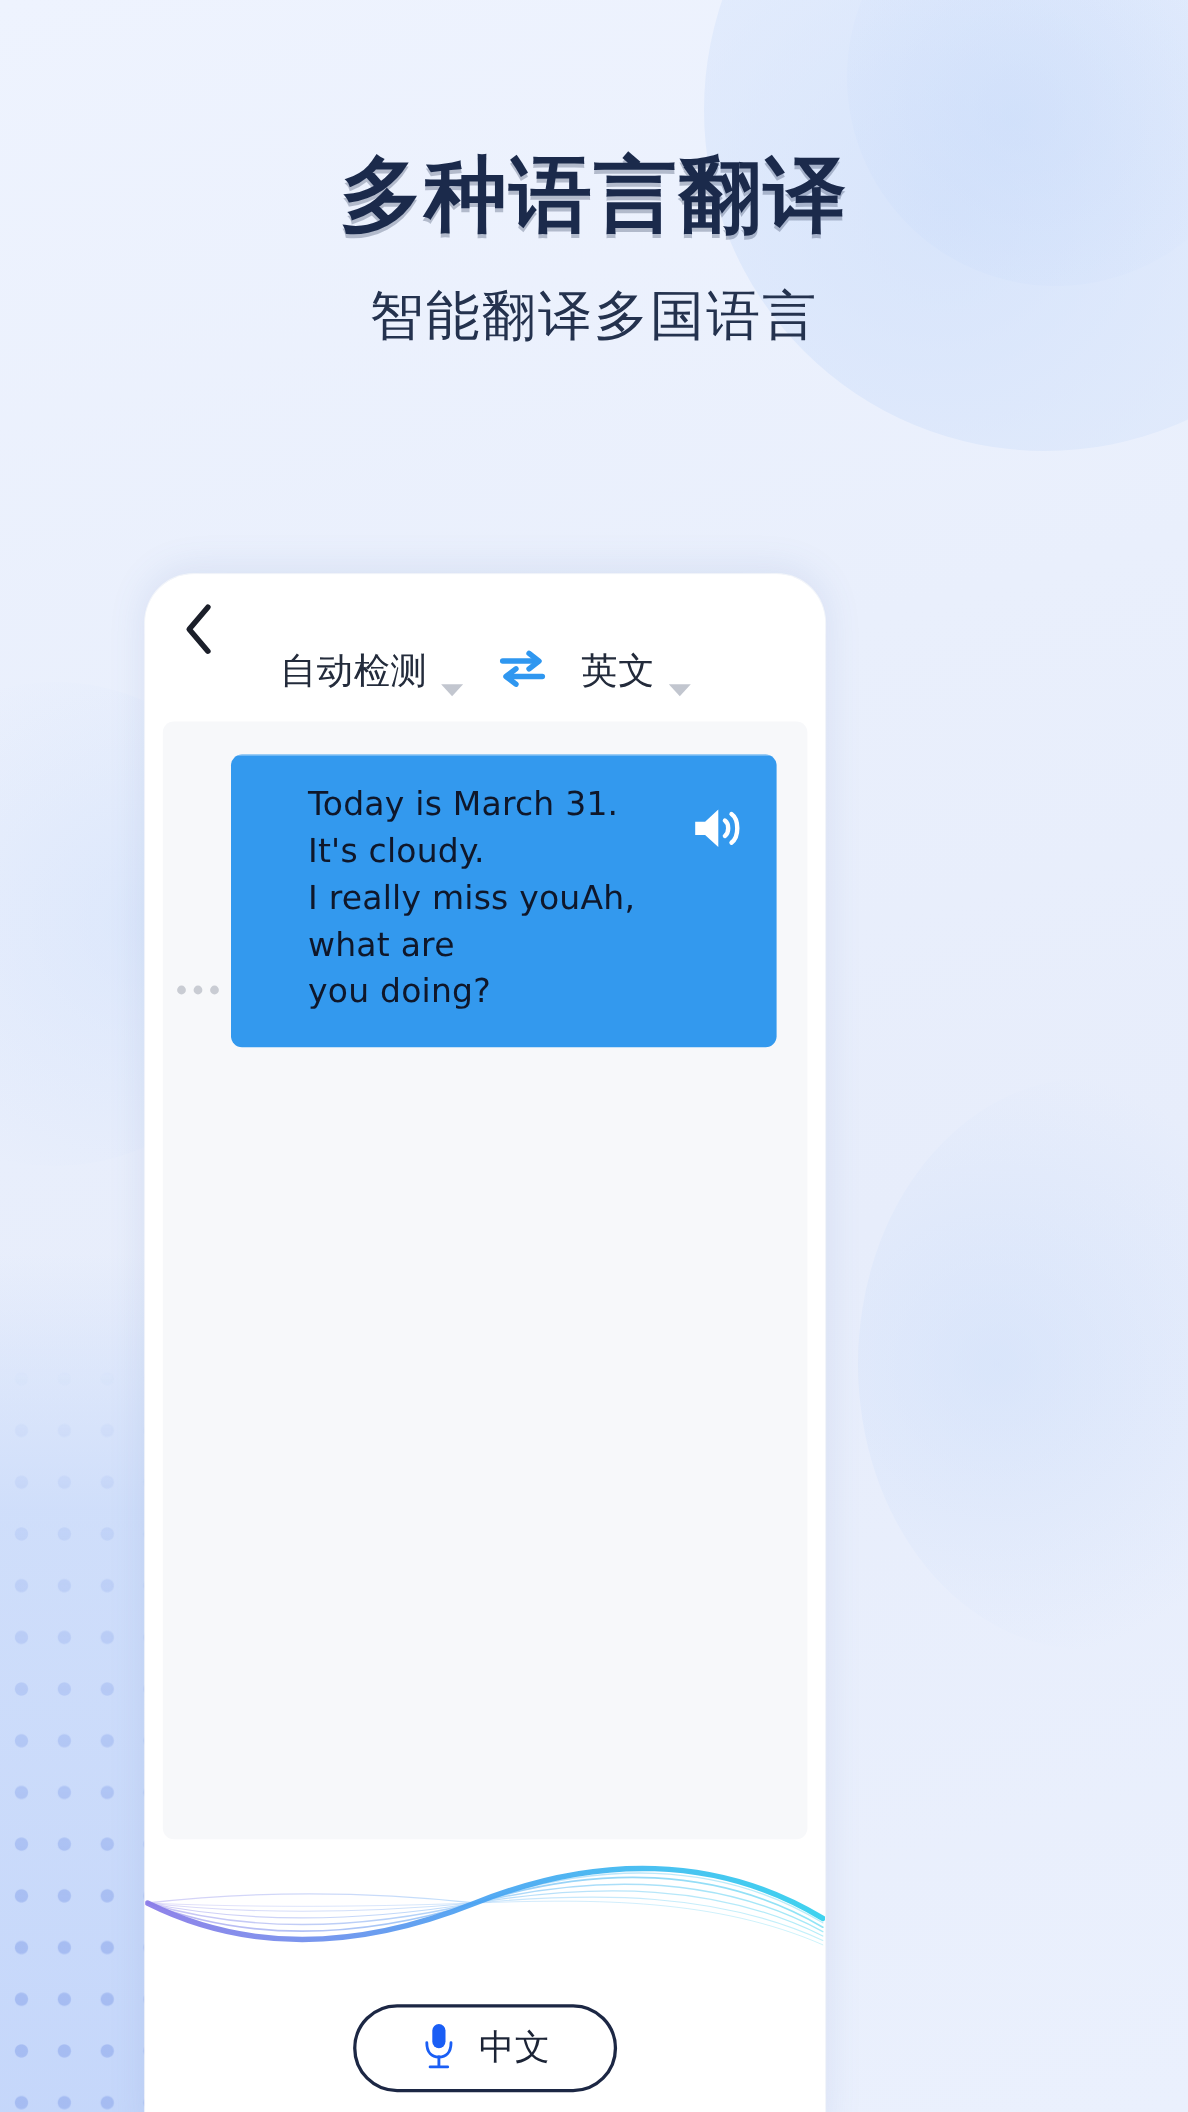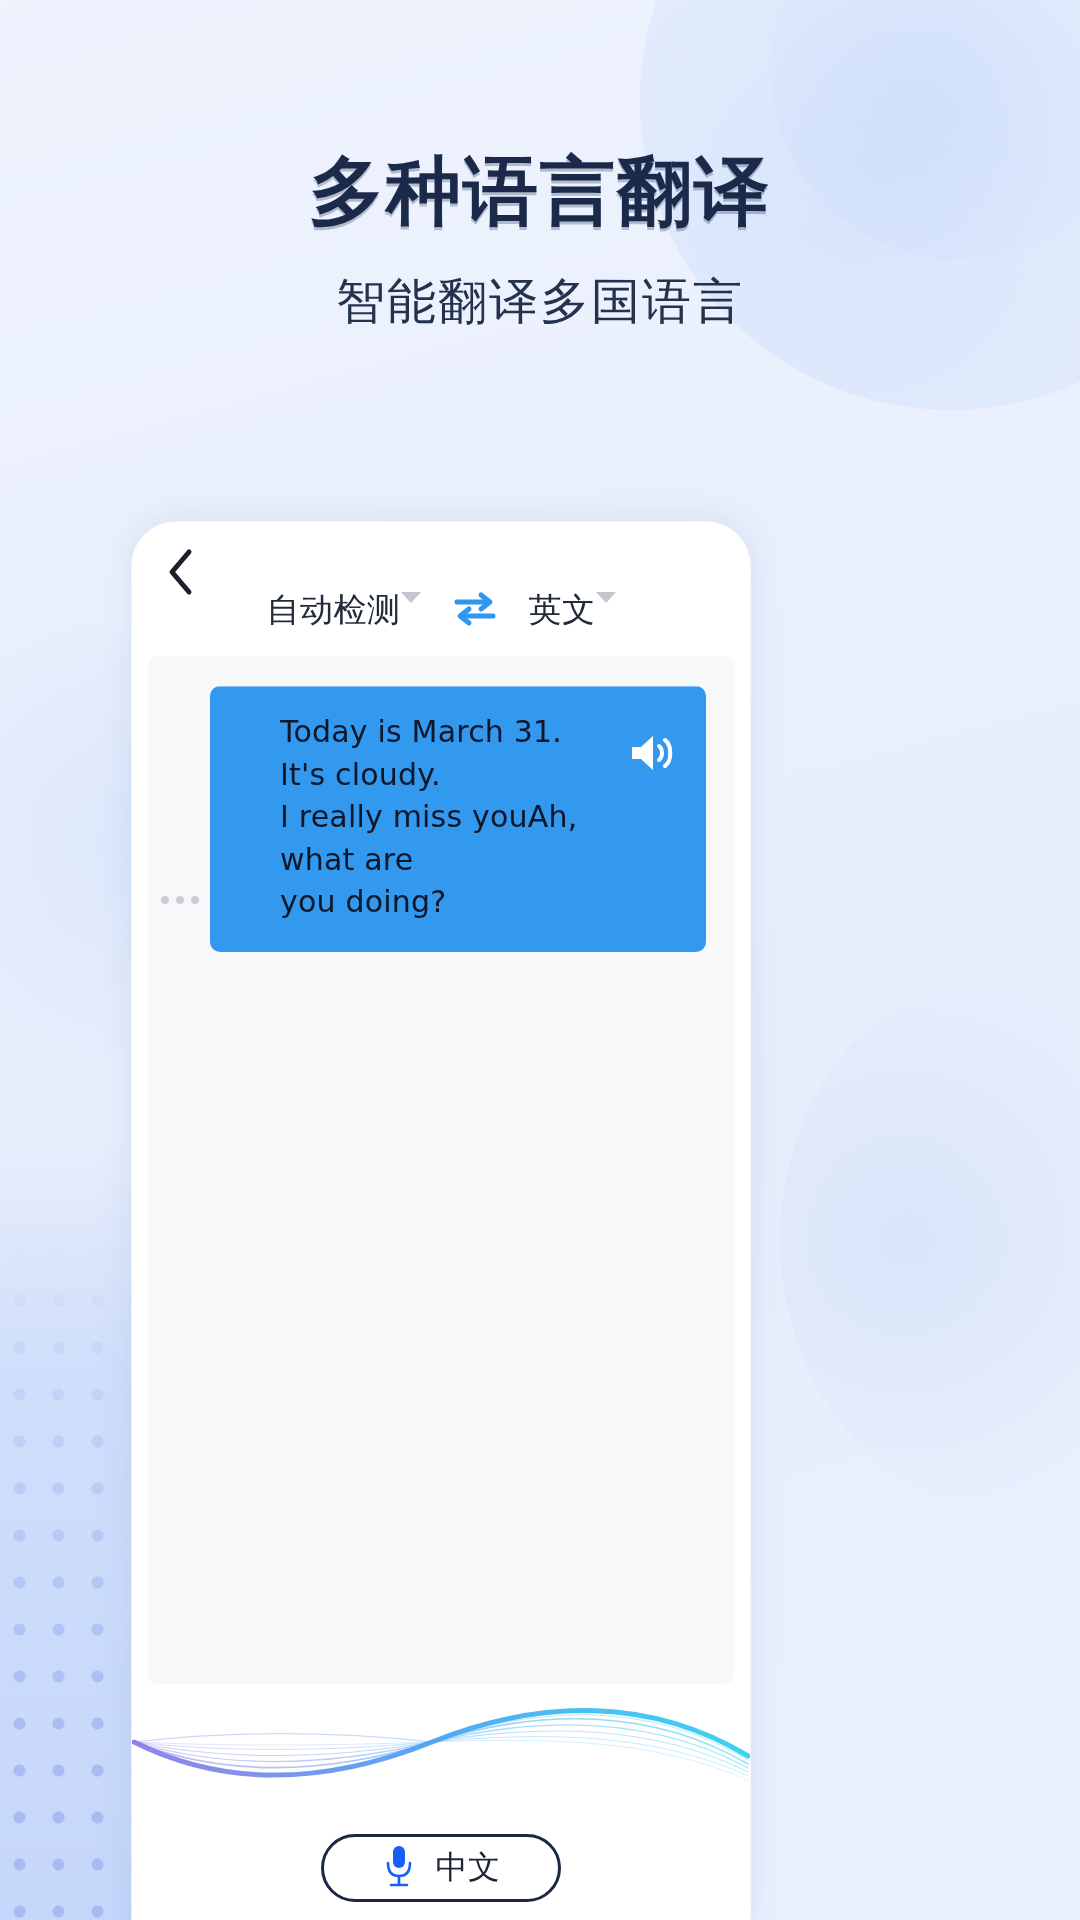--- a/index.html
+++ b/index.html
@@ -78,21 +78,21 @@
     height: 440px;
     border-radius: 50%;
     background: radial-gradient(circle at 70% 50%, rgba(208,224,251,.5) 0%, rgba(232,240,253,0) 70%);
   }
 
   
   .headline-block {
     position: absolute;
     left: 0;
     right: 0;
-    top: 152px;
+    top: 138px;
     text-align: center;
     z-index: 5;
   }
   .headline {
     font-size: 75px;
     line-height: 1.06;
     font-weight: 900;
     color: #1b2a4b;
     letter-spacing: 2px;
     font-family: "DejaVu Sans", "Liberation Sans", sans-serif;
@@ -151,21 +151,22 @@
     position: absolute;
     left: 0; right: 0;
     top: 62px;
     display: flex;
     align-items: center;
     justify-content: center;
     gap: 0px;
   }
   .lang-pick {
     display: flex;
-    align-items: flex-start;
+    align-items: flex-end;
+    gap: 12px;
     padding: 4px 6px;
   }
   .lang-pick .txt {
     font-size: 33px;
     color: #232b3b;
     font-family: "DejaVu Sans", "Liberation Sans", sans-serif;
     letter-spacing: .5px;
     white-space: nowrap;
   }
   .caret {
@@ -265,21 +266,21 @@
   .mic-row {
     flex: 0 0 auto;
     display: flex;
     justify-content: center;
     gap: 36px;
     padding: 0 34px 40px 34px;
   }
   .mic-btn {
     flex: 1 1 0;
     max-width: 240px;
-    height: 68px;
+    height: 80px;
     border: 3px solid #1c2744;
     border-radius: 44px;
     background: #ffffff;
     display: flex;
     align-items: center;
     justify-content: center;
     gap: 20px;
   }
   .mic-btn .label {
     font-size: 32px;

